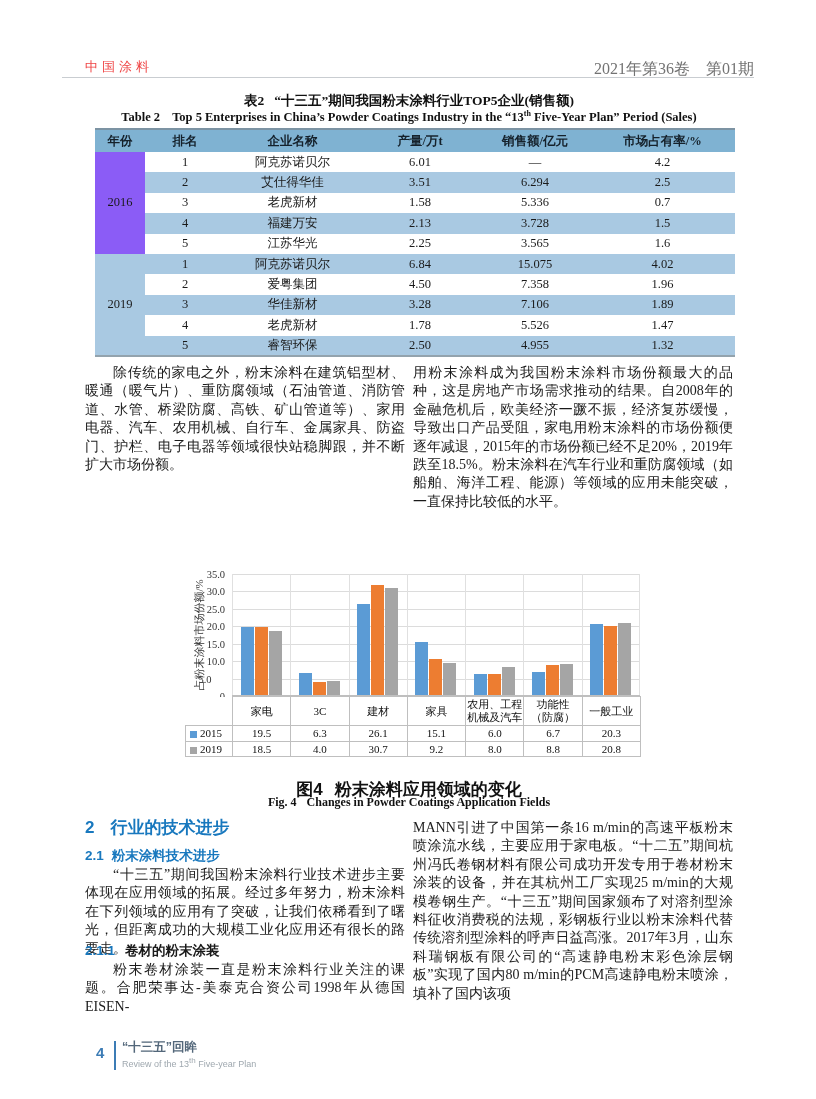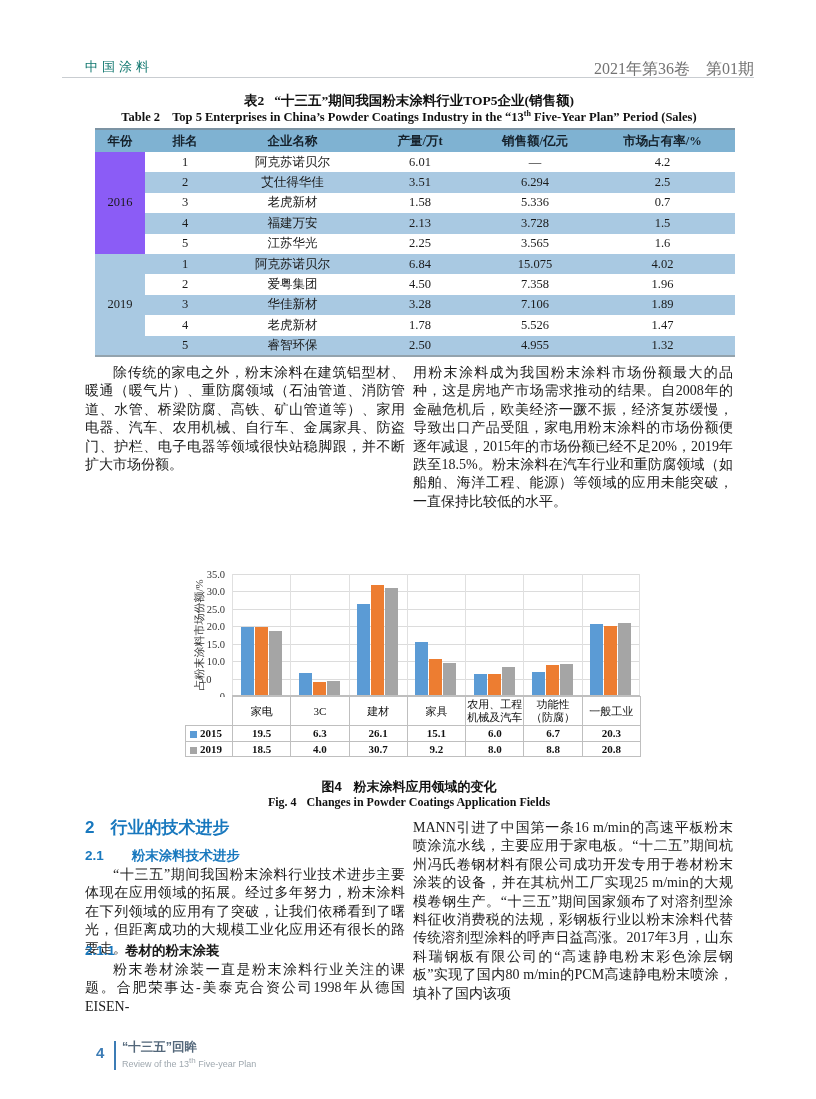--- a/index.html
+++ b/index.html
@@ -4,21 +4,21 @@
 <style>
   * { margin:0; padding:0; box-sizing:border-box; }
   html,body { background:#ffffff; }
   body {
     width:816px; height:1099px; position:relative; overflow:hidden;
     font-family:"Liberation Serif","DejaVu Serif",serif; color:#1a1a1a;
   }
   .abs { position:absolute; }
 
   
-  .runhead-left { left:85px; top:58px; font-size:13px; color:#0f766e; letter-spacing:4px; }
+  .runhead-left { left:85px; top:58px; font-size:13px; color:#ef4444; letter-spacing:4px; }
   .runhead-right { right:62px; top:59px; font-size:16px; color:#737373; }
   .runhead-rule { left:62px; right:62px; top:77px; height:1px; background:#c9cdd1; }
 
   
   .t2-title-cn { left:85px; top:92px; width:648px; text-align:center; font-weight:bold; font-size:13.5px; color:#111; }
   .t2-title-cn .lbl { margin-right:10px; }
   .t2-title-en { left:62px; top:109px; width:694px; text-align:center; font-weight:bold; font-size:12.5px; color:#111; }
   .t2-title-en .lbl { margin-right:12px; }
   sup { font-size:8px; }
 
@@ -46,37 +46,37 @@
   .plot { position:absolute; left:47px; top:8px; width:408px; height:122px; border-bottom:1px solid #bfbfbf; }
   .gridline { position:absolute; left:0; right:0; height:1px; background:#dcdcdc; }
   .vline { position:absolute; top:0; bottom:0; width:1px; background:#e0e0e0; }
   .groups { position:absolute; left:0; top:0; width:100%; height:100%; display:flex; }
   .group { flex:1; display:flex; align-items:flex-end; justify-content:center; gap:1px; }
   .bar { width:13px; }
   table.ctable { position:absolute; left:0; top:130px; width:456px; border-collapse:collapse; table-layout:fixed;
     font-size:11px; text-align:center; color:#111; }
   table.ctable th, table.ctable td { border:1px solid #bfbfbf; font-weight:normal; }
   table.ctable th { height:29px; line-height:13px; padding:1px 0; }
-  table.ctable td { height:15.5px;font-weight:bold; }
+  table.ctable td { height:15.5px; }
   table.ctable .legend-hcell { border:none; background:#fff; }
   table.ctable td.lcell { text-align:left; padding-left:4px; }
   .lsq { display:inline-block; width:7px; height:7px; margin-right:3px; vertical-align:middle; }
 
-  .cap-cn { left:85px; top:778px; width:648px; text-align:center; font-weight:bold; font-size:13px;
+  .cap-cn { left:85px; top:778px; width:648px; text-align:center; font-weight:bold; font-size:17px;
     font-family:"Liberation Sans",sans-serif; color:#111; }
   .cap-cn .lbl { margin-right:12px; }
   .cap-en { left:85px; top:795px; width:648px; text-align:center; font-weight:bold; font-size:12px; color:#111; }
   .cap-en .lbl { margin-right:10px; }
 
   
   .hblue { font-family:"Liberation Sans",sans-serif; font-weight:bold; color:#1878be; }
   .h2  { left:85px; top:816px; font-size:17px; }
   .h2 .num { margin-right:16px; }
   .h21 { left:85px; top:847px; font-size:13.5px; }
-  .h21 .num { margin-right:28px; }
+  .h21 .num { margin-right:8px; }
   .h211 { left:85px; top:942px; font-size:13.5px; }
   .h211 .num { margin-right:10px; }
   .h211 .ttl { color:#1a1a1a; }
 
   
   .foot-num { left:96px; top:1044px; font-size:15px; font-weight:bold; color:#3c7cb5;
     font-family:"Liberation Sans",sans-serif; }
   .foot-bar { left:114px; top:1041px; width:2px; height:29px; background:#3c7cb5; }
   .foot-title { left:122px; top:1039px; font-size:12.5px; font-weight:bold; color:#53677a;
     font-family:"Liberation Sans",sans-serif; }

